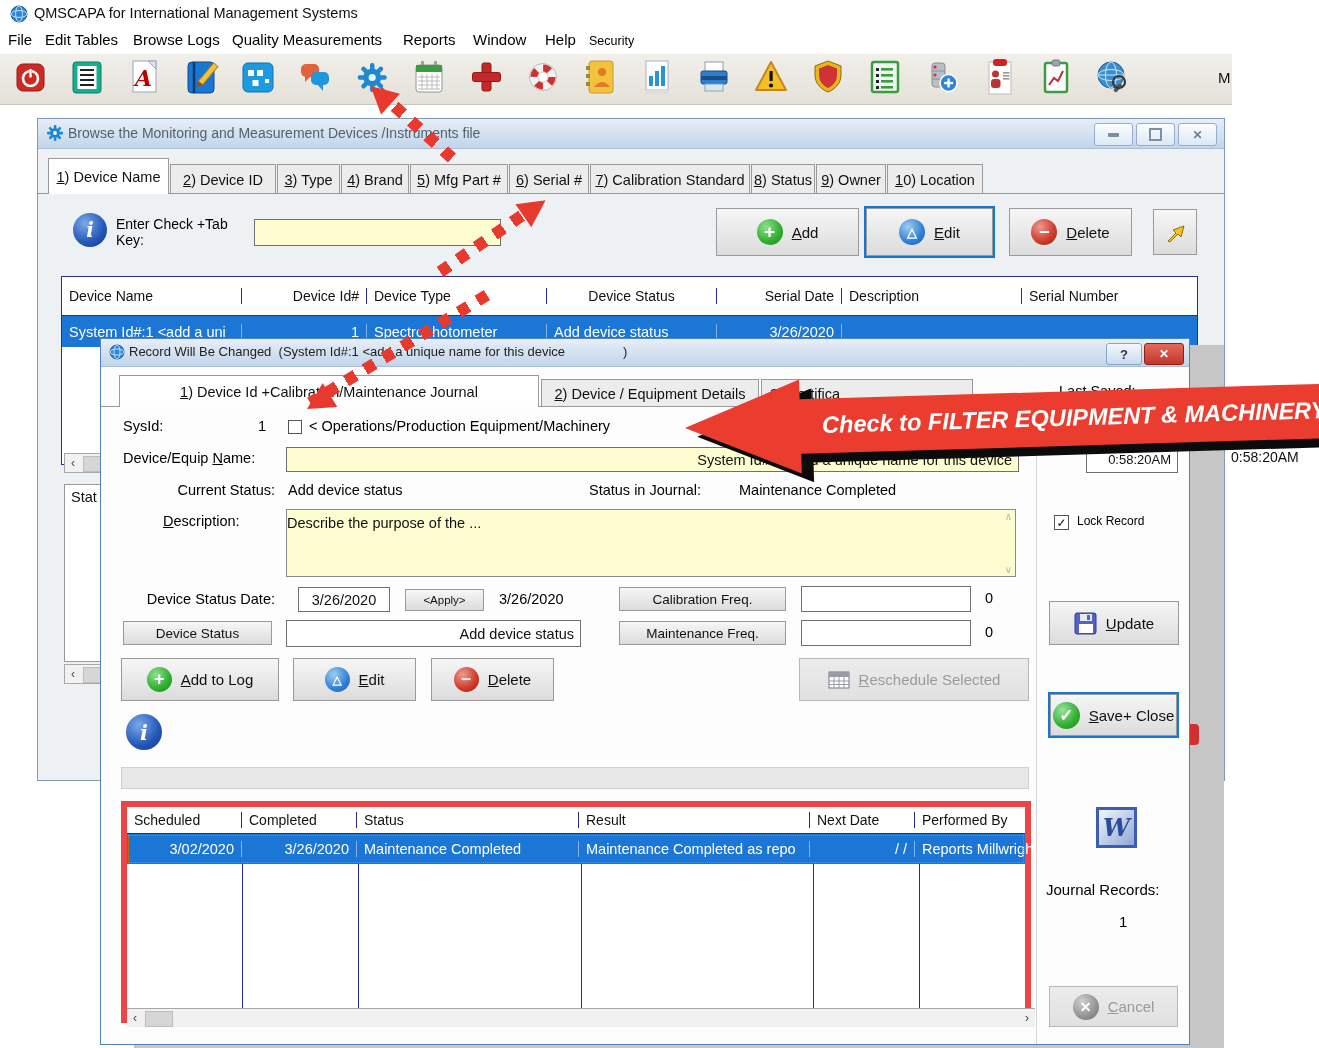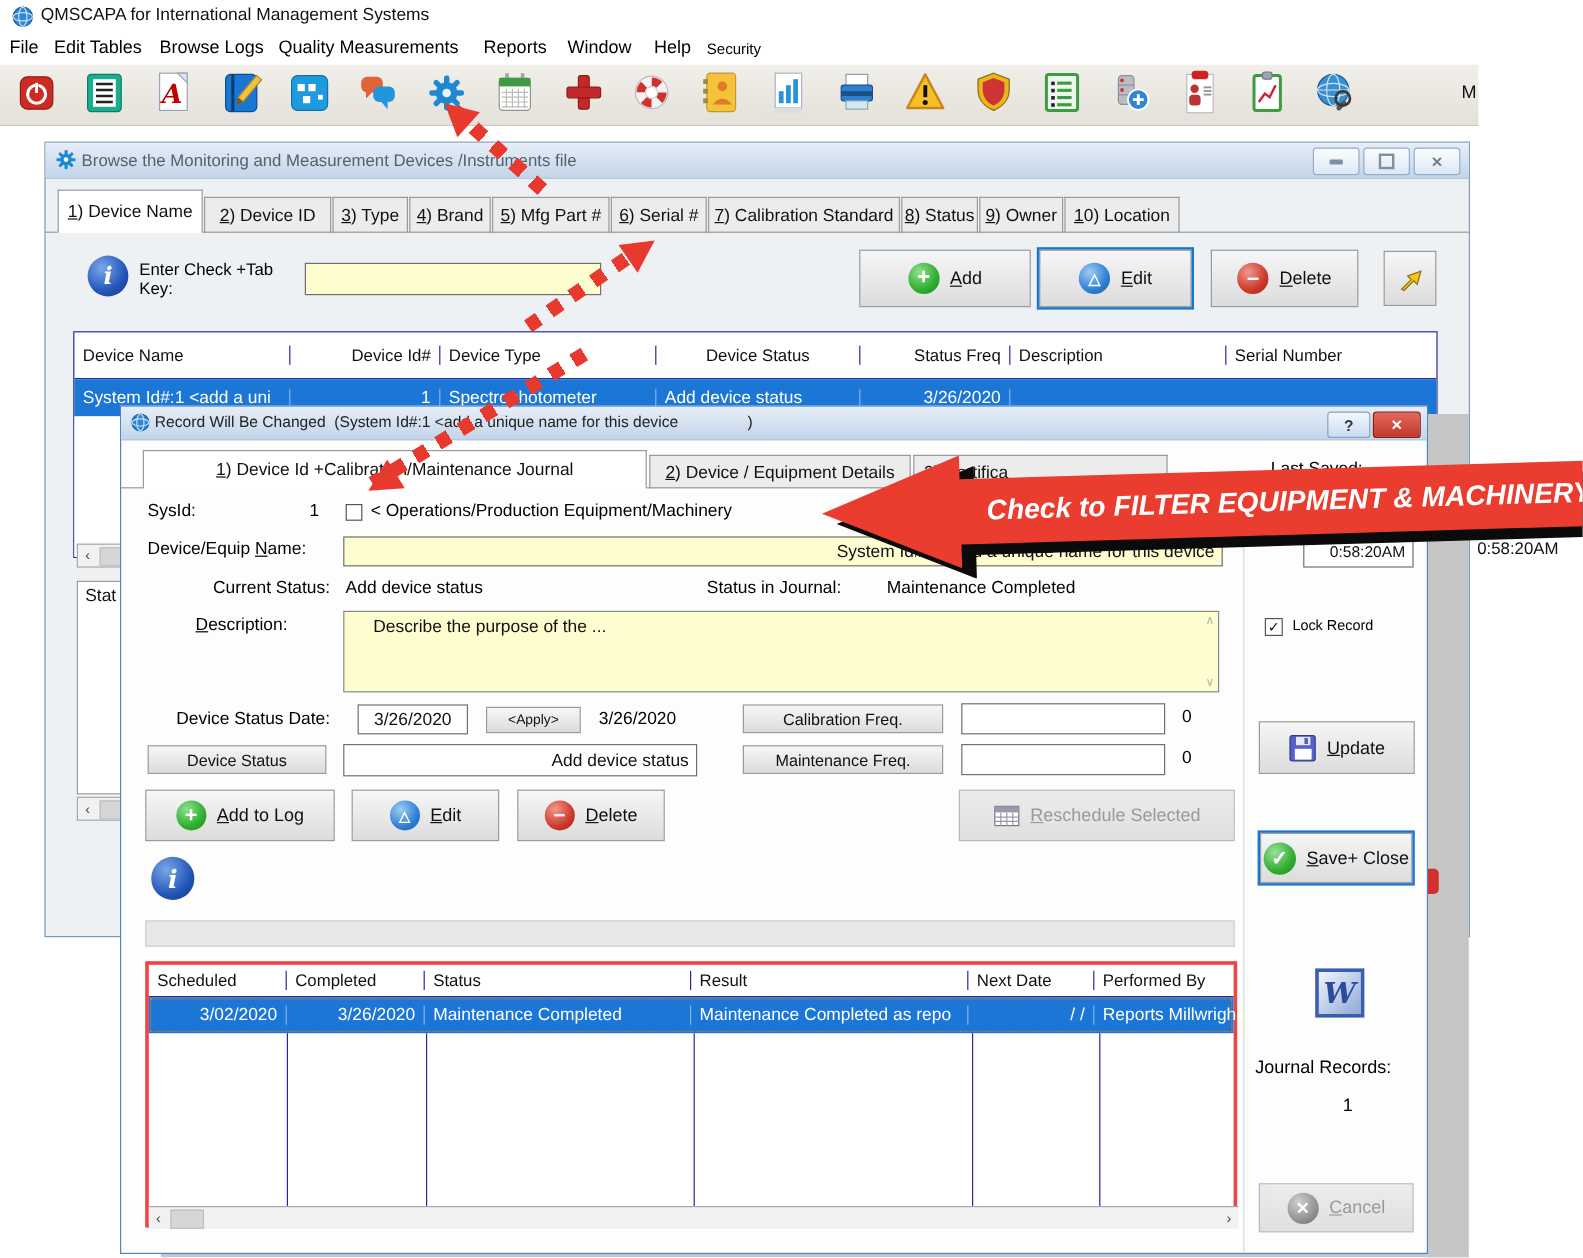--- a/index.html
+++ b/index.html
@@ -294,21 +294,21 @@
           <path d="M5 21 L13 13 L10 10 L21 6 L18 17 L15 14 L7 22 Z" fill="#f5c518" stroke="#8a6d10"></path>
         </svg>
     </div>
 
     <div class="abs" style="left:23px;top:157px;width:1135px;border:1px solid #2a2a96;background:#fff">
       <div class="trow" style="height:39px;border-bottom:1px solid #2a2a96">
         <div class="tcell" style="width:180px;border-right:1px solid #2a2a96">Device Name</div>
         <div class="tcell" style="width:125px;border-right:1px solid #2a2a96;text-align:right">Device Id#</div>
         <div class="tcell" style="width:180px;border-right:1px solid #2a2a96">Device Type</div>
         <div class="tcell" style="width:170px;border-right:1px solid #2a2a96;text-align:center">Device Status</div>
-        <div class="tcell" style="width:125px;border-right:1px solid #2a2a96;text-align:right">Status Freq</div>
+        <div class="tcell" style="width:125px;border-right:1px solid #2a2a96;text-align:right">Serial Date</div>
         <div class="tcell" style="width:180px;border-right:1px solid #2a2a96">Description</div>
         <div class="tcell" style="width:173px">Serial Number</div>
       </div>
       <div class="trow selrow" style="height:31px;font-size:14.5px">
         <div class="tcell" style="width:180px;border-right:1px solid rgba(255,255,255,.45)">System Id#:1 &lt;add a uni</div>
         <div class="tcell" style="width:125px;border-right:1px solid rgba(255,255,255,.45);text-align:right">1</div>
         <div class="tcell" style="width:180px;border-right:1px solid rgba(255,255,255,.45)">Spectrophotometer</div>
         <div class="tcell" style="width:170px;border-right:1px solid rgba(255,255,255,.45)">Add device status</div>
         <div class="tcell" style="width:125px;border-right:1px solid rgba(255,255,255,.45);text-align:right">3/26/2020</div>
         <div class="tcell" style="width:180px;border-right:1px solid rgba(255,255,255,.45)"></div>
@@ -364,21 +364,21 @@
     <div class="field yellow" style="left:185px;top:108px;width:733px;height:25px">
         <span>System Id#:1 &lt;add a unique name for this device</span>
       </div>
 
     <div class="lbl" style="left:32px;top:143px;width:142px;text-align:right">Current Status:</div>
     <div class="lbl" style="left:187px;top:143px">Add device status</div>
     <div class="lbl" style="left:488px;top:143px">Status in Journal:</div>
     <div class="lbl" style="left:638px;top:143px">Maintenance Completed</div>
 
     <div class="lbl" style="left:62px;top:174px;width:112px;text-align:left"><u>D</u>escription:</div>
-    <div class="abs yellow" style="left:185px;top:170px;width:730px;height:68px;border:1px solid #8a8a8a;box-sizing:border-box;font-size:14.5px;padding:5px 24px">
+    <div class="abs yellow" style="left:185px;top:170px;width:730px;height:68px;border:1px solid #8a8a8a;box-sizing:border-box;font-size:14.5px;padding:5px 0">
       <span>Describe the purpose of the ...</span>
       <span class="abs" style="right:3px;top:1px;color:#b5b5b5;font-size:10px">∧</span>
       <span class="abs" style="right:3px;bottom:1px;color:#b5b5b5;font-size:10px">∨</span>
     </div>
 
     <div class="lbl" style="left:22px;top:252px;width:152px;text-align:right">Device Status Date:</div>
     <div class="field" style="left:197px;top:248px;width:92px;height:25px;justify-content:center">
         <span>3/26/2020</span>
       </div>
     <div class="btn" style="left:304px;top:250px;width:79px;height:22px;font-size:11.5px">
@@ -429,21 +429,21 @@
           <line x1="1" y1="11" x2="21" y2="11" stroke="#99a"></line>
           <line x1="1" y1="14.5" x2="21" y2="14.5" stroke="#99a"></line>
         </svg>
       <span><u>R</u>eschedule Selected</span>
     </div>
 
     <span class="sphere" style="position:absolute;left:25px;top:375px;width:36px;height:36px;font-size:21px;font-family:'DejaVu Serif',serif;font-style:italic;background:radial-gradient(circle at 35% 30%,#7aa8e8,#2356b8 60%,#14367e)">i</span>
 
     <div class="abs" style="left:20px;top:428px;width:908px;height:22px;background:#e7e7e7;border:1px solid #d0d0d0;box-sizing:border-box"></div>
 
-    <div class="abs" style="left:20px;top:462px;width:910px;height:222px;border:3px solid #ef4444;background:#fff;box-sizing:border-box">
+    <div class="abs" style="left:20px;top:462px;width:910px;height:222px;border:6px solid #ef4444;background:#fff;box-sizing:border-box">
       <div class="trow" style="height:27px;border-bottom:1px solid #2a2a96">
         <div class="tcell" style="width:115px;border-right:1px solid #2a2a96">Scheduled</div>
         <div class="tcell" style="width:115px;border-right:1px solid #2a2a96">Completed</div>
         <div class="tcell" style="width:222px;border-right:1px solid #2a2a96">Status</div>
         <div class="tcell" style="width:231px;border-right:1px solid #2a2a96">Result</div>
         <div class="tcell" style="width:105px;border-right:1px solid #2a2a96">Next Date</div>
         <div class="tcell" style="width:120px">Performed By</div>
       </div>
       <div class="trow selrow" style="height:30px;font-size:14.5px;outline:1px dotted #cf7c2a;outline-offset:-2px">
         <div class="tcell" style="width:115px;border-right:1px solid rgba(255,255,255,.45);text-align:right">3/02/2020</div>

